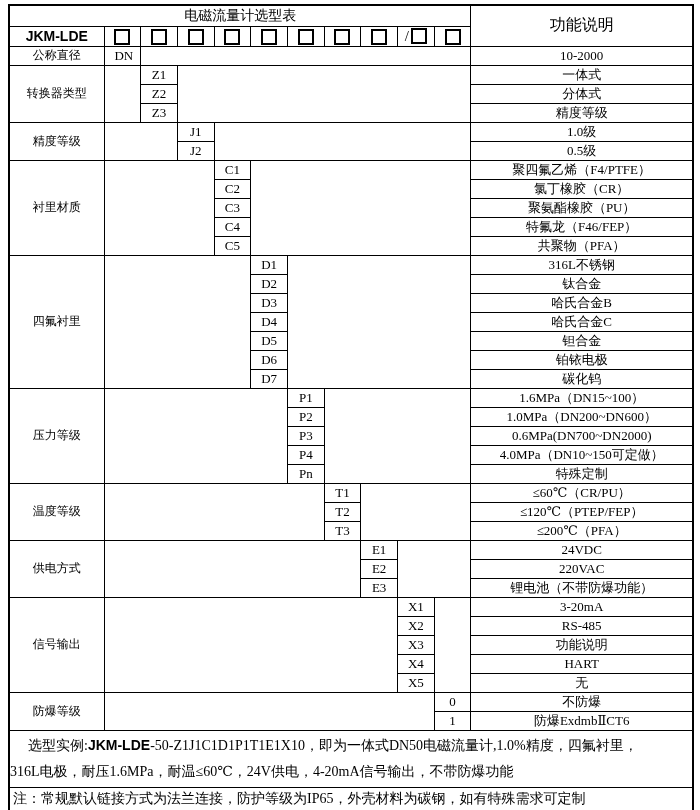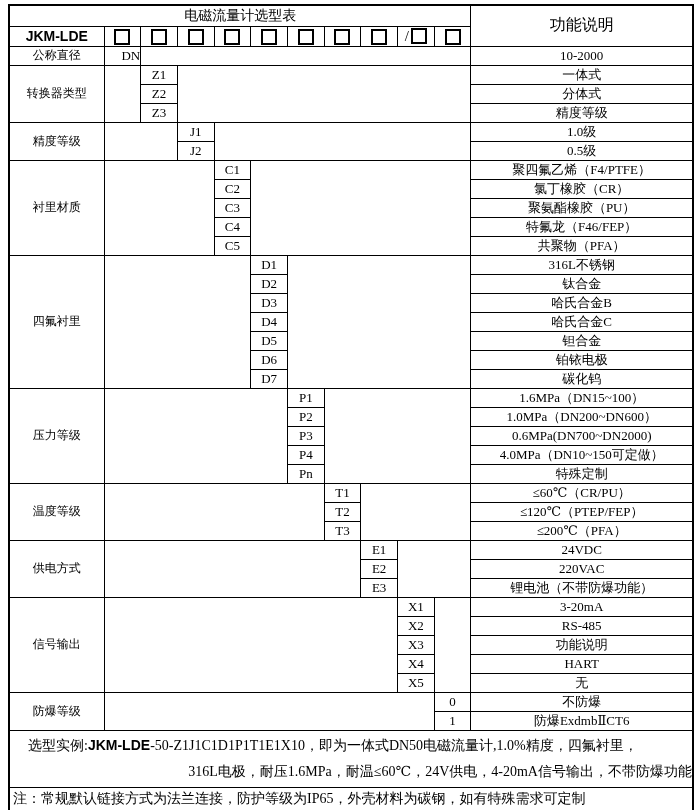--- a/index.html
+++ b/index.html
@@ -18,30 +18,30 @@
   }
   tr.r{height:19px;}
   tr.r-title{height:21px;}
   tr.r-model{height:20px;}
   tr.r-example{height:57px;}
   tr.r-note{height:25px;}
   td.title{font-size:14px;}
   td.fnhdr{font-size:16px;}
   td.model{font-family:"Liberation Sans","DejaVu Sans",sans-serif;font-weight:bold;font-size:14px;}
   td.glabel{font-size:12px;}
-  td.dnleft{text-align:right;padding-left:3px;}
+  td.dnleft{text-align:center;padding-left:3px;}
   span.box{
     display:inline-block;width:12px;height:12px;border:2px solid #000;
     vertical-align:middle;background:#fff;
   }
   span.slash{font-size:15px;vertical-align:middle;margin-right:2px;}
   td.example-cell{text-align:left;}
   .ex-line{line-height:26px;font-size:14px;}
   .ex-line1{padding-left:18px;}
-  .ex-line2{text-align:right;}
+  .ex-line2{text-align:left;}
   .ex-model{font-family:"Liberation Sans","DejaVu Sans",sans-serif;font-weight:bold;}
   td.note-cell{text-align:left;padding-left:3px;font-size:14px;}
 </style>
 </head>
 <body>
 
 <table class="sel">
   <colgroup>
     <col style="width:95px">
     <col style="width:36.7px">

